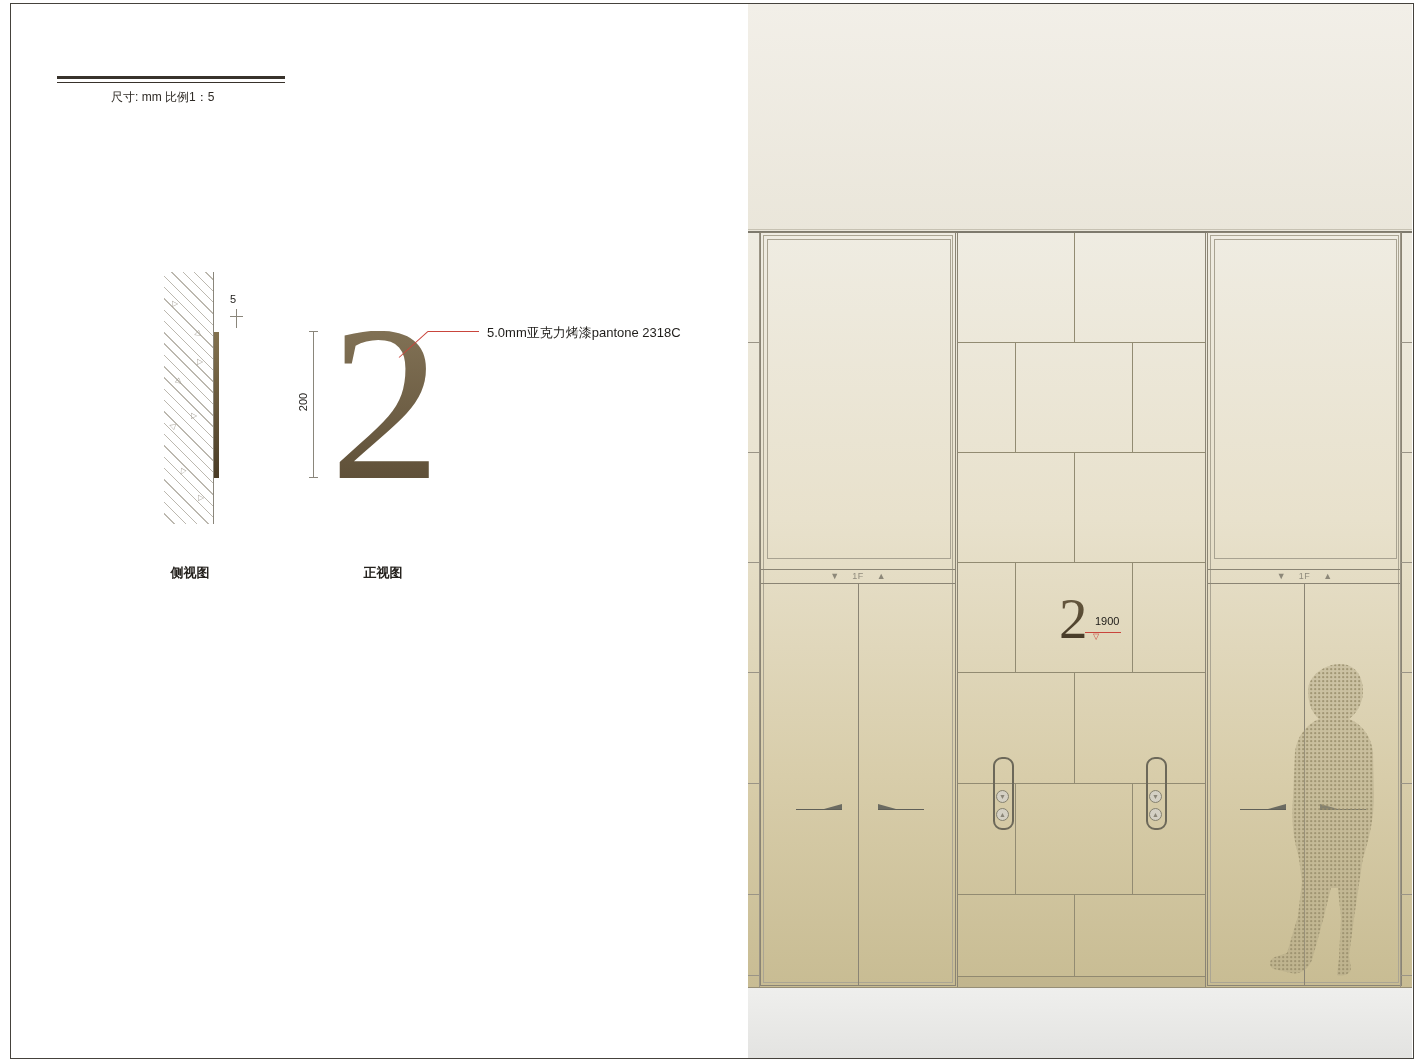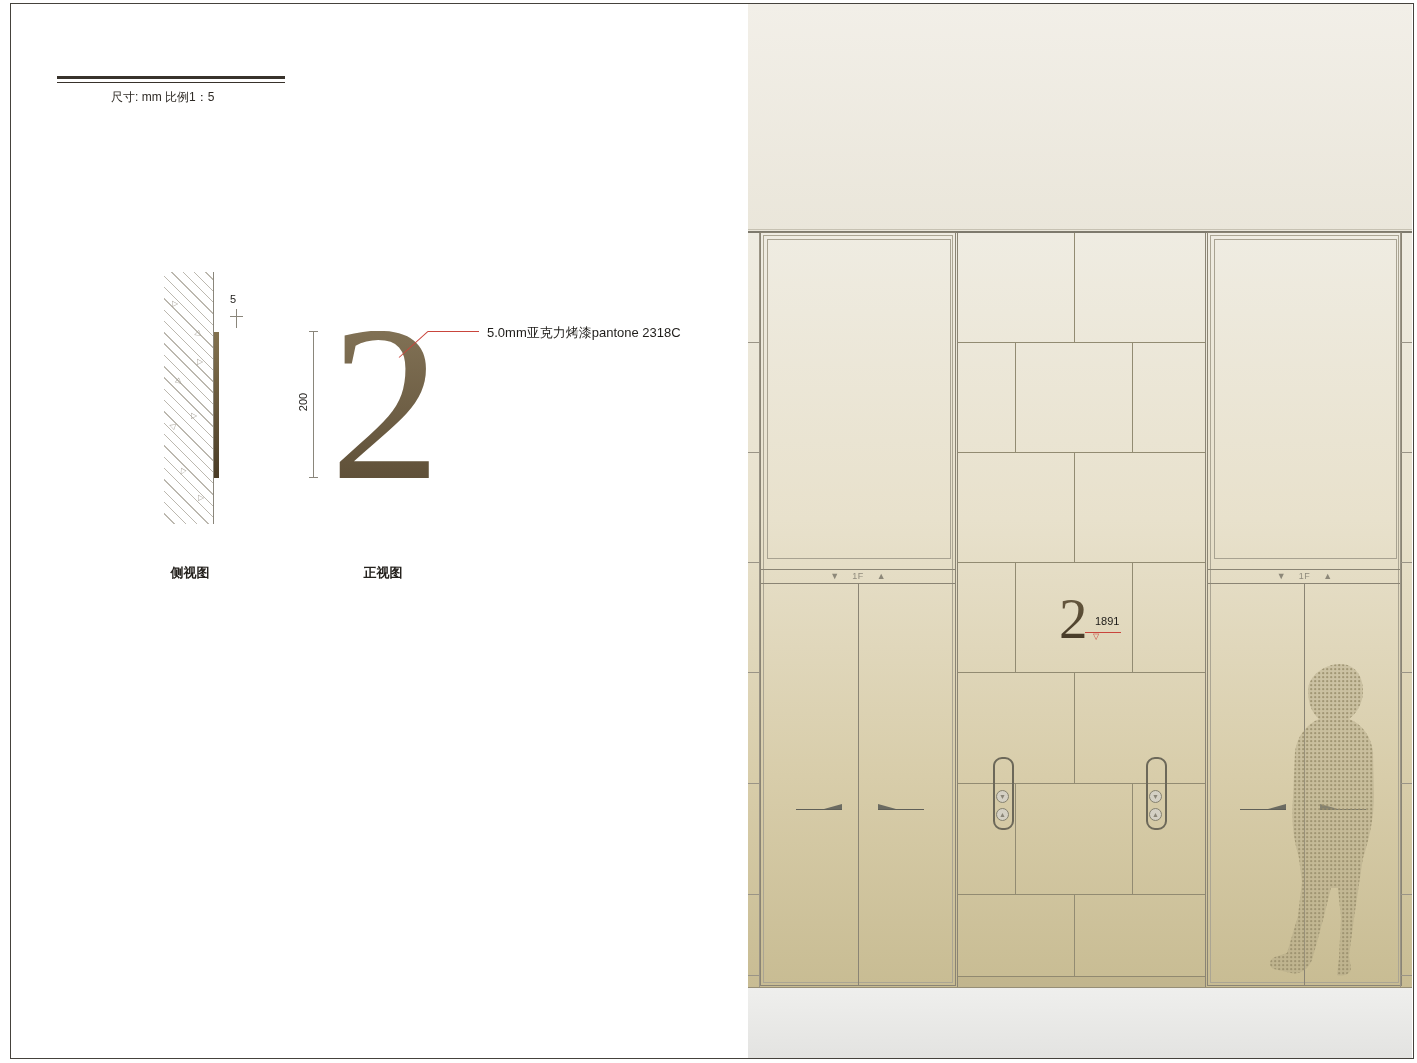--- a/index.html
+++ b/index.html
@@ -185,21 +185,21 @@
 
     <svg class="abs" style="left:310px;top:596px;" width="32" height="40" viewBox="0 0 32 40">
       <defs>
         <linearGradient id="grad-small" x1="0" y1="0" x2="0" y2="1">
           <stop offset="0" stop-color="#6f6045"></stop>
             <stop offset="1" stop-color="#3e3321"></stop>
         </linearGradient>
       </defs>
       <text x="1" y="38" font-family="Liberation Serif,serif" font-size="57" fill="url(#grad-small)">2</text>
     </svg>
-    <div class="mount-height">1891</div>
+    <div class="mount-height">1900</div>
     <div class="level-line"></div>
     <div class="level-tri">▽</div>
 
     <div class="call-panel" style="left:245px;">
       <div class="call-btn" style="top:31px;">
           <span>▼</span>
         </div>
       <div class="call-btn" style="top:49px;">
           <span>▲</span>
         </div>

